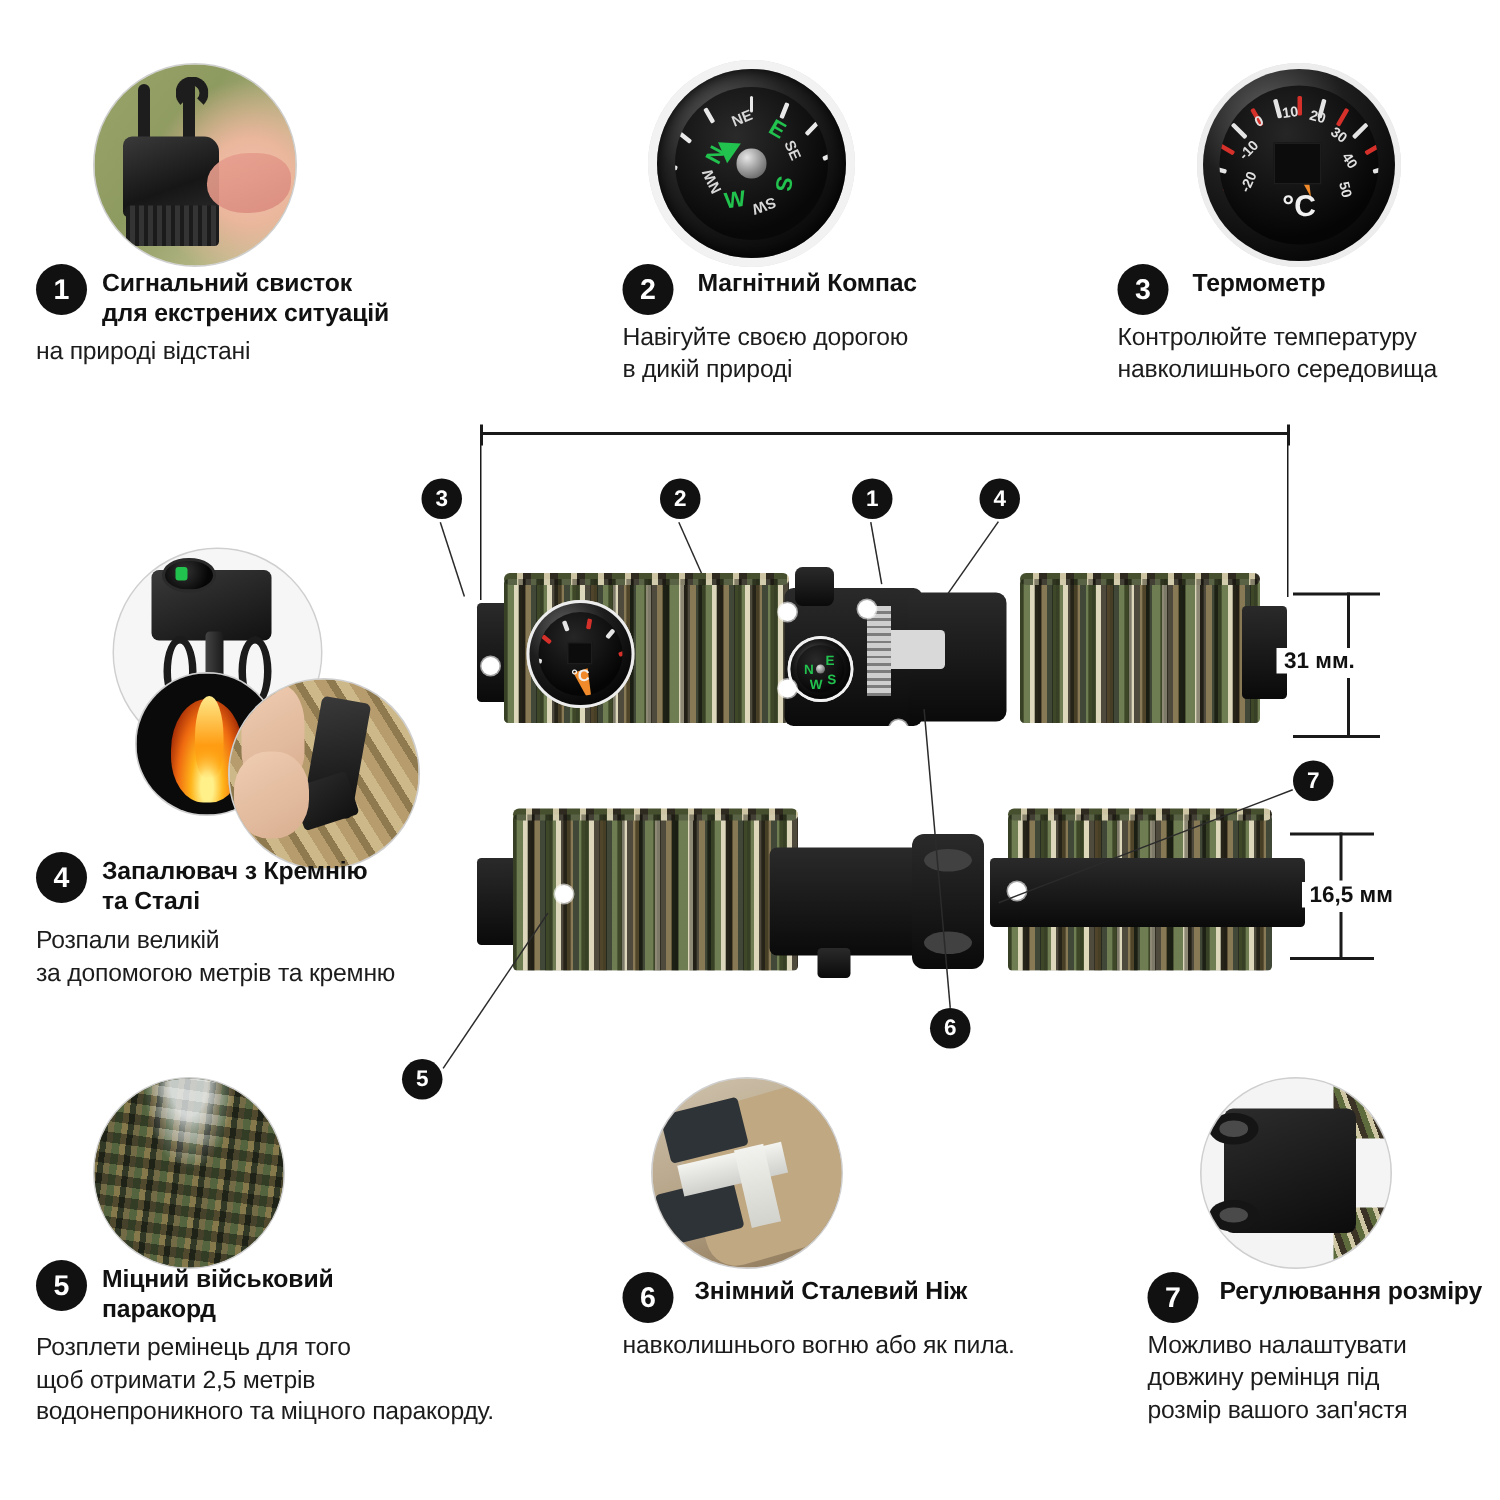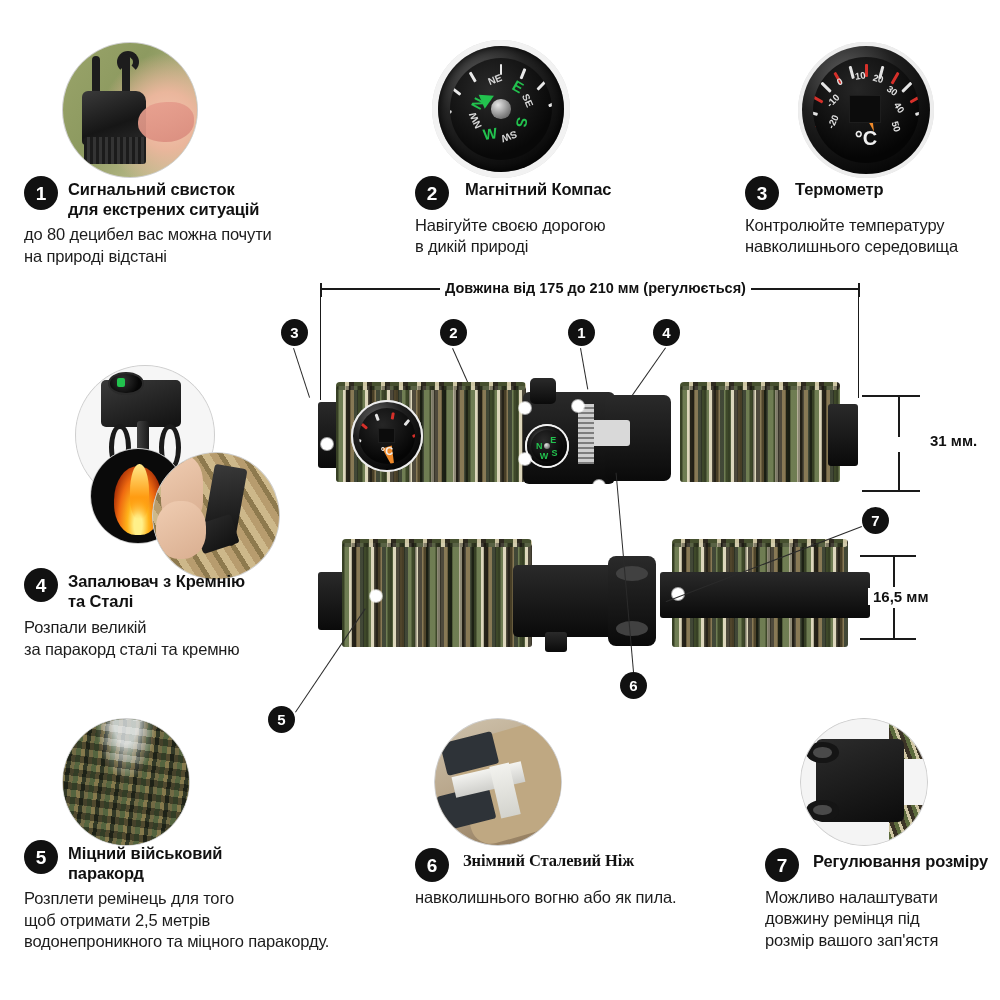--- a/index.html
+++ b/index.html
@@ -413,21 +413,20 @@
 
   <div class="feature" style="left:24px; top:176px; width:320px;">
     <div class="feat-head">
       <div class="badge badge-lg">1</div>
       <div class="feat-title">
         <div>Сигнальний свисток</div>
         <div>для екстрених ситуацій</div>
       </div>
     </div>
     <div class="feat-body">
-      <div>до 80 децибел вас можна почути</div>
       <div>на природі відстані</div>
     </div>
   </div>
 
   <div class="feature" style="left:415px; top:176px; width:290px;">
     <div class="feat-head">
       <div class="badge badge-lg">2</div>
       <div class="feat-title" style="padding-left:6px;">
         <div>Магнітний Компас</div>
       </div>
@@ -482,28 +481,27 @@
   <div class="feature" style="left:24px; top:568px; width:330px;">
     <div class="feat-head">
       <div class="badge badge-lg">4</div>
       <div class="feat-title">
         <div>Запалювач з Кремнію</div>
         <div>та Сталі</div>
       </div>
     </div>
     <div class="feat-body tight">
       <div>Розпали великій</div>
-      <div>за паракорд сталі та кремню</div>
+      <div>за допомогою метрів та кремню</div>
     </div>
   </div>
 
   <div class="dimline" style="left:320px; top:288px; width:540px; height:1.6px;"></div>
   <div class="dimline" style="left:320px; top:283px; width:1.6px; height:14px;"></div>
   <div class="dimline" style="left:858px; top:283px; width:1.6px; height:14px;"></div>
-  <div class="dimlabel" style="left:440px; top:280px;">Довжина від 175 до 210 мм (регулюється)</div>
   <div class="dimline" style="left:320px; top:288px; width:1.4px; height:112px;"></div>
   <div class="dimline" style="left:858px; top:288px; width:1.4px; height:110px;"></div>
 
   <div class="badge badge-sm abs" style="left:281px; top:319px;">3</div>
   <div class="badge badge-sm abs" style="left:440px; top:319px;">2</div>
   <div class="badge badge-sm abs" style="left:568px; top:319px;">1</div>
   <div class="badge badge-sm abs" style="left:653px; top:319px;">4</div>
 
   <div class="leader" style="left:294px; top:348px; width:52px; transform:rotate(72deg);"></div>
   <div class="leader" style="left:453px; top:348px; width:72px; transform:rotate(66deg);"></div>
@@ -557,21 +555,21 @@
 
   <span class="dot" style="left:321px; top:438px;"></span>
   <span class="dot" style="left:519px; top:402px;"></span>
   <span class="dot" style="left:572px; top:400px;"></span>
   <span class="dot" style="left:519px; top:453px;"></span>
 
   <div class="dimline" style="left:898px; top:395px; width:1.5px; height:42px;"></div>
   <div class="dimline" style="left:898px; top:452px; width:1.5px; height:40px;"></div>
   <div class="dimline" style="left:862px; top:395px; width:58px; height:1.5px;"></div>
   <div class="dimline" style="left:862px; top:490px; width:58px; height:1.5px;"></div>
-  <div class="dimlabel plain" style="left:925px; top:432px;">31 мм.</div>
+  <div class="dimlabel plain" style="left:851px; top:432px;">31 мм.</div>
 
   <div class="blackpart" style="left:318px; top:572px; width:40px; height:58px; border-radius:3px;"></div>
   <div class="cord" style="left:342px; top:543px; width:190px; height:104px;"></div>
 
   <div class="blackpart" style="left:513px; top:565px; width:112px; height:72px; border-radius:5px;"></div>
   <div class="blackpart" style="left:545px; top:632px; width:22px; height:20px; border-radius:3px;"></div>
   <div class="blackpart" style="left:608px; top:556px; width:48px; height:90px; border-radius:8px;"></div>
   <div class="abs" style="left:616px; top:566px; width:32px; height:15px; border-radius:50%; background:#414141;"></div>
   <div class="abs" style="left:616px; top:621px; width:32px; height:15px; border-radius:50%; background:#414141;"></div>
 
@@ -638,21 +636,21 @@
     <div class="feat-body">
       <div>Розплети ремінець для того</div>
       <div>щоб отримати 2,5 метрів</div>
       <div>водонепроникного та міцного паракорду.</div>
     </div>
   </div>
 
   <div class="feature" style="left:415px; top:848px; width:340px;">
     <div class="feat-head">
       <div class="badge badge-lg">6</div>
-      <div class="feat-title" style="padding-left:4px;font-family:Liberation Serif, serif;">
+      <div class="feat-title" style="padding-left:4px;">
         <div>Знімний Сталевий Ніж</div>
       </div>
     </div>
     <div class="feat-body">
       <div>навколишнього вогню або як пила.</div>
     </div>
   </div>
 
   <div class="feature" style="left:765px; top:848px; width:240px;">
     <div class="feat-head">

